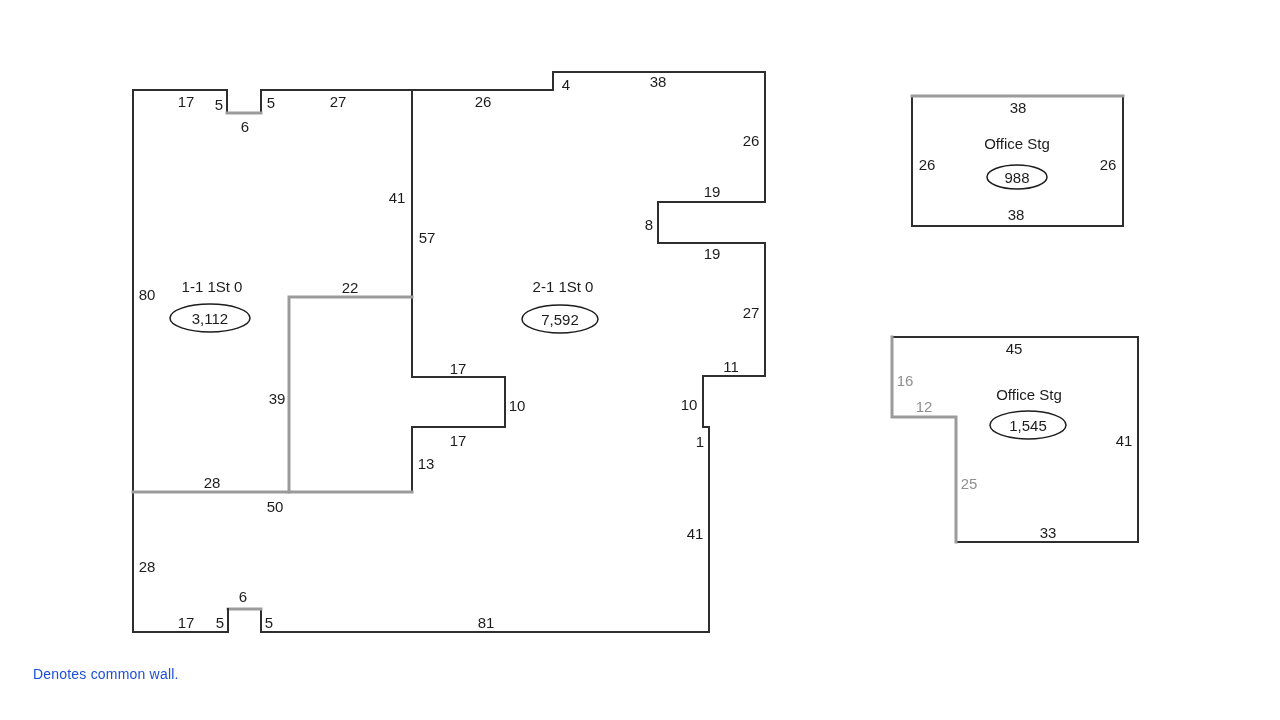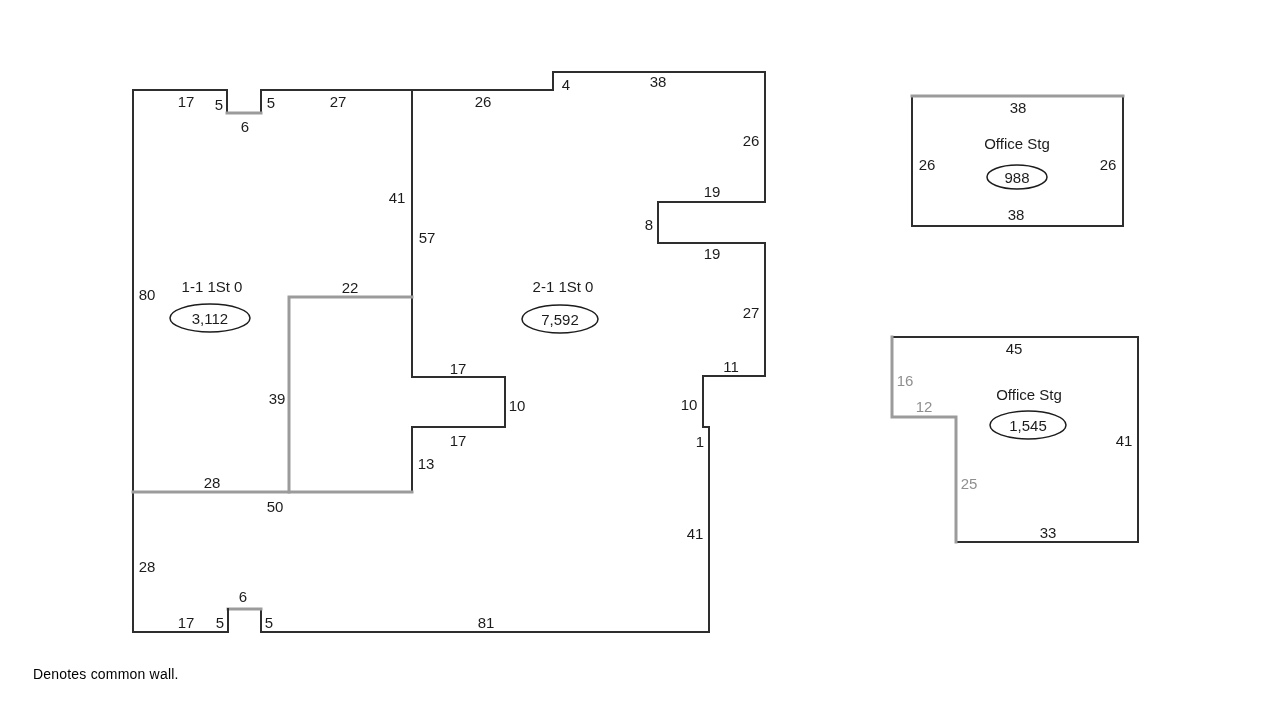--- a/index.html
+++ b/index.html
@@ -1,21 +1,21 @@
 <!DOCTYPE html>
 <html><head>
 <meta charset="utf-8">
 <style>
   html,body{margin:0;padding:0;width:1280px;height:720px;background:#ffffff;overflow:hidden;}
   body{font-family:"Liberation Sans", sans-serif;}
   #stage{position:relative;width:1280px;height:720px;background:#ffffff;}
   svg text{font-family:"Liberation Sans", sans-serif;}
   .legend{
     position:absolute;left:33px;top:666px;
-    font-size:14px;color:#000000;letter-spacing:0.2px;
+    font-size:14px;color:#1d4ed8;letter-spacing:0.2px;
   }
 </style>
 </head>
 <body>
 
 <div id="stage">
   <svg id="plan" width="1280" height="720" viewBox="0 0 1280 720" xmlns="http://www.w3.org/2000/svg">
       <polyline points="261,113 261,90 553,90 553,72 765,72 765,202 658,202 658,243 765,243 765,376 703,376 703,427 709,427 709,632 261,632 261,609" fill="none" stroke="#2e2e2e" stroke-width="2" stroke-linejoin="miter" stroke-linecap="square"></polyline>
       <polyline points="261,609 228,609" fill="none" stroke="#9b9b9b" stroke-width="3" stroke-linejoin="miter" stroke-linecap="square"></polyline>
       <polyline points="228,609 228,632 133,632 133,90 227,90 227,113" fill="none" stroke="#2e2e2e" stroke-width="2" stroke-linejoin="miter" stroke-linecap="square"></polyline>

